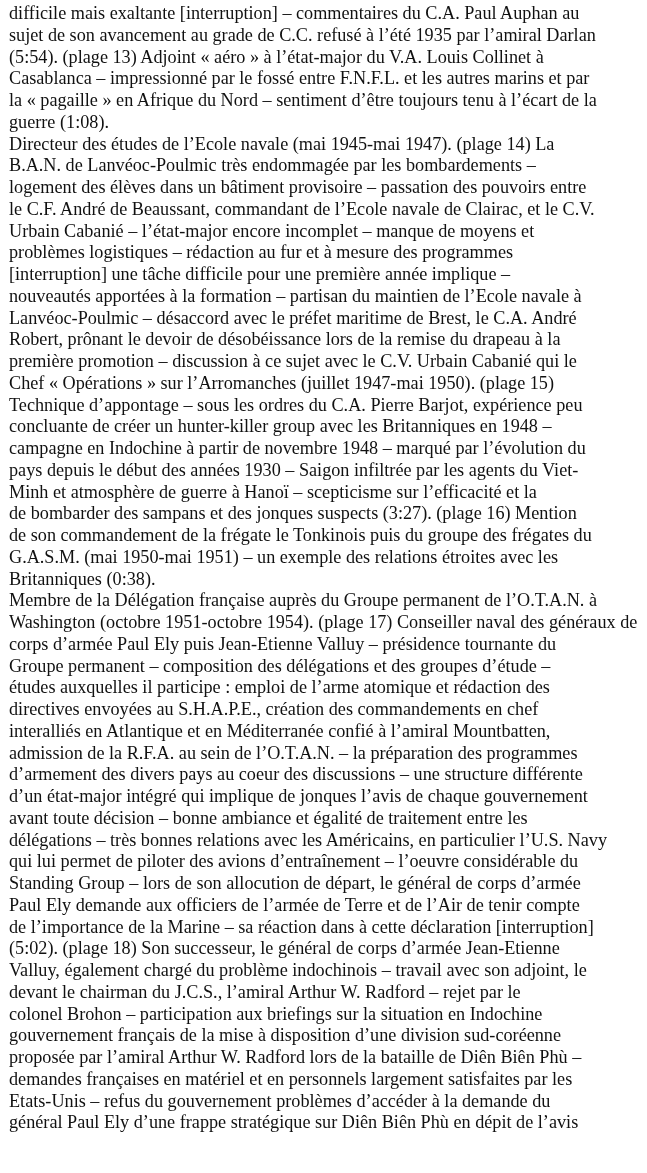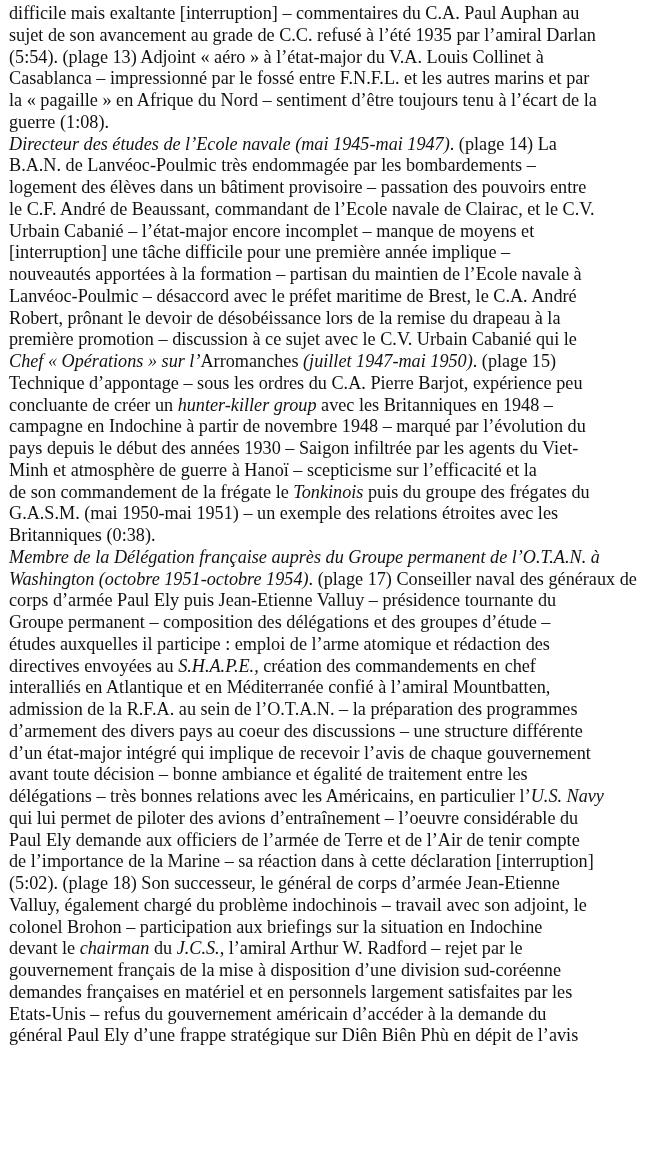--- a/index.html
+++ b/index.html
@@ -1,65 +1,69 @@
 <!DOCTYPE html>
 <html><head>
 <meta charset="utf-8">
 <style>
   html, body { margin: 0; padding: 0; background: #ffffff; }
   body { width: 647px; height: 1173px; overflow: hidden; }
   #page { position: relative; padding: 3px 0 0 9px; font-family: "Liberation Serif", "DejaVu Serif", serif; font-size: 18.2px; line-height: 21.75px; color: #111111; }
   .line { white-space: nowrap; display: block; }
-  .it { font-style: italic; }
+  .it { }
 </style>
 </head>
 <body>
 
 <div id="page">
     <span class="line"><span>difficile mais exaltante [interruption] – commentaires du C.A. Paul Auphan au</span></span>
     <span class="line"><span>sujet de son avancement au grade de C.C. refusé à l’été 1935 par l’amiral Darlan</span></span>
     <span class="line"><span>(5:54). (plage 13) Adjoint « aéro » à l’état-major du V.A. Louis Collinet à</span></span>
     <span class="line"><span>Casablanca – impressionné par le fossé entre F.N.F.L. et les autres marins et par</span></span>
     <span class="line"><span>la « pagaille » en Afrique du Nord – sentiment d’être toujours tenu à l’écart de la</span></span>
     <span class="line"><span>guerre (1:08).</span></span>
     <span class="line"><span class="it">Directeur des études de l’Ecole navale (mai 1945-mai 1947)</span><span>. (plage 14) La</span></span>
     <span class="line"><span>B.A.N. de Lanvéoc-Poulmic très endommagée par les bombardements –</span></span>
     <span class="line"><span>logement des élèves dans un bâtiment provisoire – passation des pouvoirs entre</span></span>
     <span class="line"><span>le C.F. André de Beaussant, commandant de l’Ecole navale de Clairac, et le C.V.</span></span>
     <span class="line"><span>Urbain Cabanié – l’état-major encore incomplet – manque de moyens et</span></span>
+    <span class="line"><span>problèmes logistiques – rédaction au fur et à mesure des programmes</span></span>
     <span class="line"><span>[interruption] une tâche difficile pour une première année implique –</span></span>
     <span class="line"><span>nouveautés apportées à la formation – partisan du maintien de l’Ecole navale à</span></span>
     <span class="line"><span>Lanvéoc-Poulmic – désaccord avec le préfet maritime de Brest, le C.A. André</span></span>
     <span class="line"><span>Robert, prônant le devoir de désobéissance lors de la remise du drapeau à la</span></span>
     <span class="line"><span>première promotion – discussion à ce sujet avec le C.V. Urbain Cabanié qui le</span></span>
     <span class="line"><span class="it">Chef « Opérations » sur l’</span><span>Arromanches</span><span class="it"> (juillet 1947-mai 1950)</span><span>. (plage 15)</span></span>
     <span class="line"><span>Technique d’appontage – sous les ordres du C.A. Pierre Barjot, expérience peu</span></span>
     <span class="line"><span>concluante de créer un </span><span class="it">hunter-killer group</span><span> avec les Britanniques en 1948 –</span></span>
     <span class="line"><span>campagne en Indochine à partir de novembre 1948 – marqué par l’évolution du</span></span>
     <span class="line"><span>pays depuis le début des années 1930 – Saigon infiltrée par les agents du Viet-</span></span>
     <span class="line"><span>Minh et atmosphère de guerre à Hanoï – scepticisme sur l’efficacité et la</span></span>
+    <span class="line"><span>de bombarder des sampans et des jonques suspects (3:27). (plage 16) Mention</span></span>
     <span class="line"><span>de son commandement de la frégate le </span><span class="it">Tonkinois</span><span> puis du groupe des frégates du</span></span>
     <span class="line"><span>G.A.S.M. (mai 1950-mai 1951) – un exemple des relations étroites avec les</span></span>
     <span class="line"><span>Britanniques (0:38).</span></span>
     <span class="line"><span class="it">Membre de la Délégation française auprès du Groupe permanent de l’O.T.A.N. à</span></span>
     <span class="line"><span class="it">Washington (octobre 1951-octobre 1954)</span><span>. (plage 17) Conseiller naval des généraux de</span></span>
     <span class="line"><span>corps d’armée Paul Ely puis Jean-Etienne Valluy – présidence tournante du</span></span>
     <span class="line"><span>Groupe permanent – composition des délégations et des groupes d’étude –</span></span>
     <span class="line"><span>études auxquelles il participe : emploi de l’arme atomique et rédaction des</span></span>
     <span class="line"><span>directives envoyées au </span><span class="it">S.H.A.P.E.,</span><span> création des commandements en chef</span></span>
     <span class="line"><span>interalliés en Atlantique et en Méditerranée confié à l’amiral Mountbatten,</span></span>
     <span class="line"><span>admission de la R.F.A. au sein de l’O.T.A.N. – la préparation des programmes</span></span>
     <span class="line"><span>d’armement des divers pays au coeur des discussions – une structure différente</span></span>
-    <span class="line"><span>d’un état-major intégré qui implique de recevoir l’avis de chaque gouvernement</span></span>
+    <span class="line"><span>d’un état-major intégré qui implique de jonques l’avis de chaque gouvernement</span></span>
     <span class="line"><span>avant toute décision – bonne ambiance et égalité de traitement entre les</span></span>
     <span class="line"><span>délégations – très bonnes relations avec les Américains, en particulier l’</span><span class="it">U.S. Navy</span></span>
     <span class="line"><span>qui lui permet de piloter des avions d’entraînement – l’oeuvre considérable du</span></span>
+    <span class="line"><span class="it">Standing Group</span><span> – lors de son allocution de départ, le général de corps d’armée</span></span>
     <span class="line"><span>Paul Ely demande aux officiers de l’armée de Terre et de l’Air de tenir compte</span></span>
     <span class="line"><span>de l’importance de la Marine – sa réaction dans à cette déclaration [interruption]</span></span>
     <span class="line"><span>(5:02). (plage 18) Son successeur, le général de corps d’armée Jean-Etienne</span></span>
     <span class="line"><span>Valluy, également chargé du problème indochinois – travail avec son adjoint, le</span></span>
+    <span class="line"><span>devant le </span><span class="it">chairman</span><span> du </span><span class="it">J.C.S.</span><span>, l’amiral Arthur W. Radford – rejet par le</span></span>
     <span class="line"><span>colonel Brohon – participation aux briefings sur la situation en Indochine</span></span>
-    <span class="line"><span>devant le </span><span class="it">chairman</span><span> du </span><span class="it">J.C.S.</span><span>, l’amiral Arthur W. Radford – rejet par le</span></span>
     <span class="line"><span>gouvernement français de la mise à disposition d’une division sud-coréenne</span></span>
+    <span class="line"><span>proposée par l’amiral Arthur W. Radford lors de la bataille de Diên Biên Phù –</span></span>
     <span class="line"><span>demandes françaises en matériel et en personnels largement satisfaites par les</span></span>
-    <span class="line"><span>Etats-Unis – refus du gouvernement américain d’accéder à la demande du</span></span>
+    <span class="line"><span>Etats-Unis – refus du gouvernement problèmes d’accéder à la demande du</span></span>
     <span class="line"><span>général Paul Ely d’une frappe stratégique sur Diên Biên Phù en dépit de l’avis</span></span>
   </div>
 
 </body></html>

